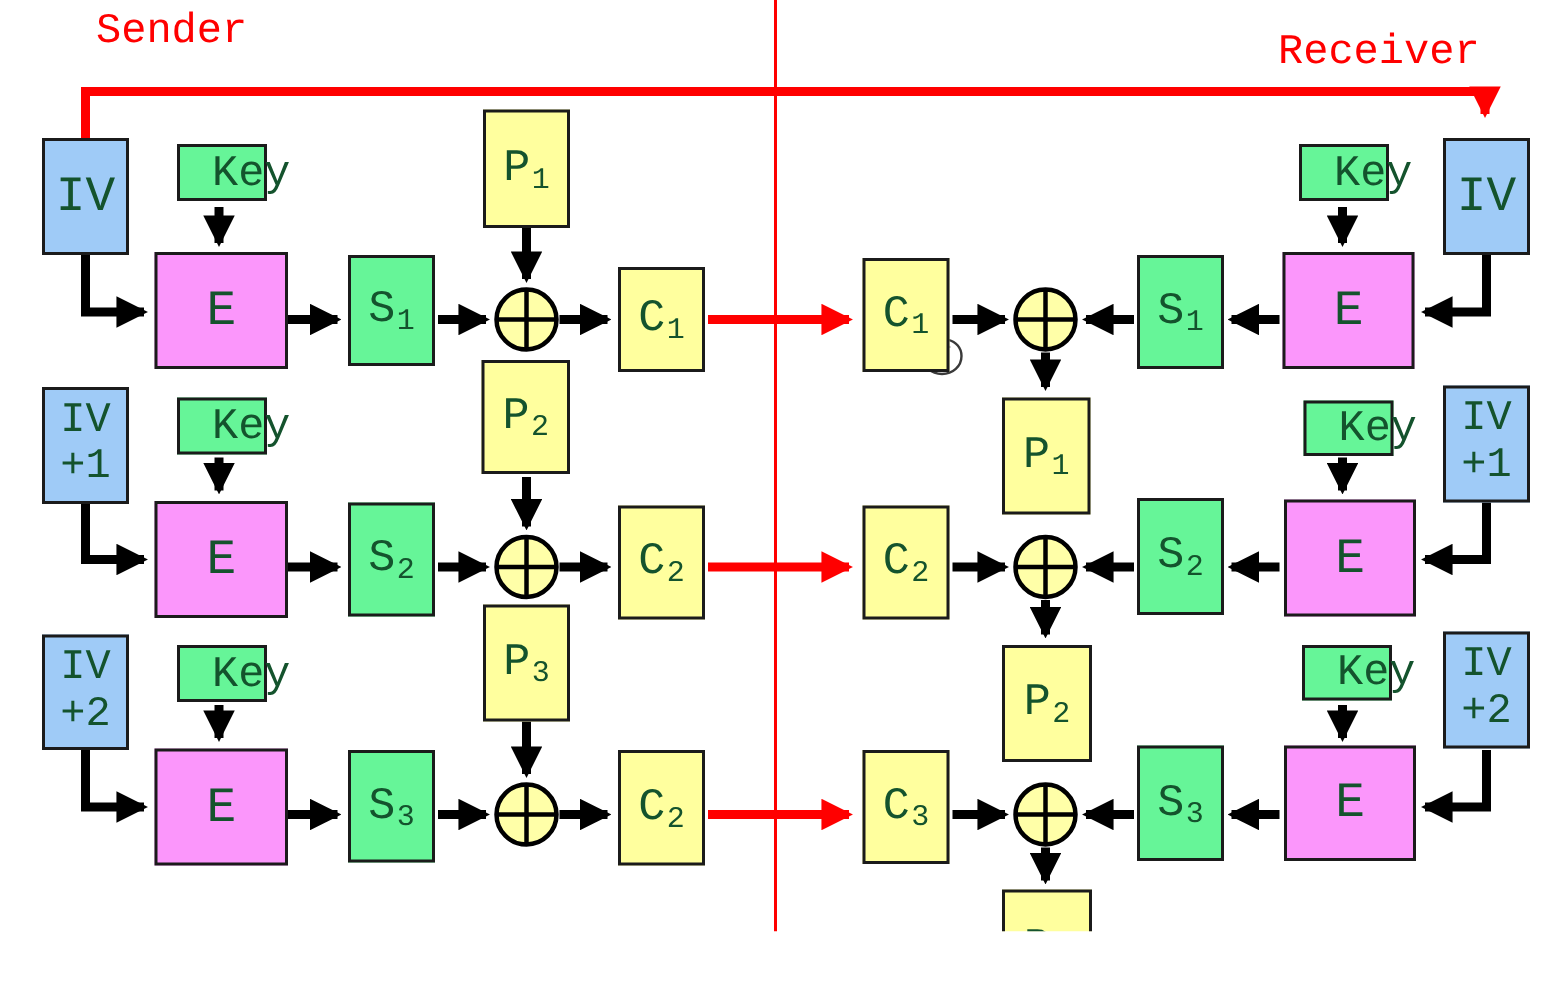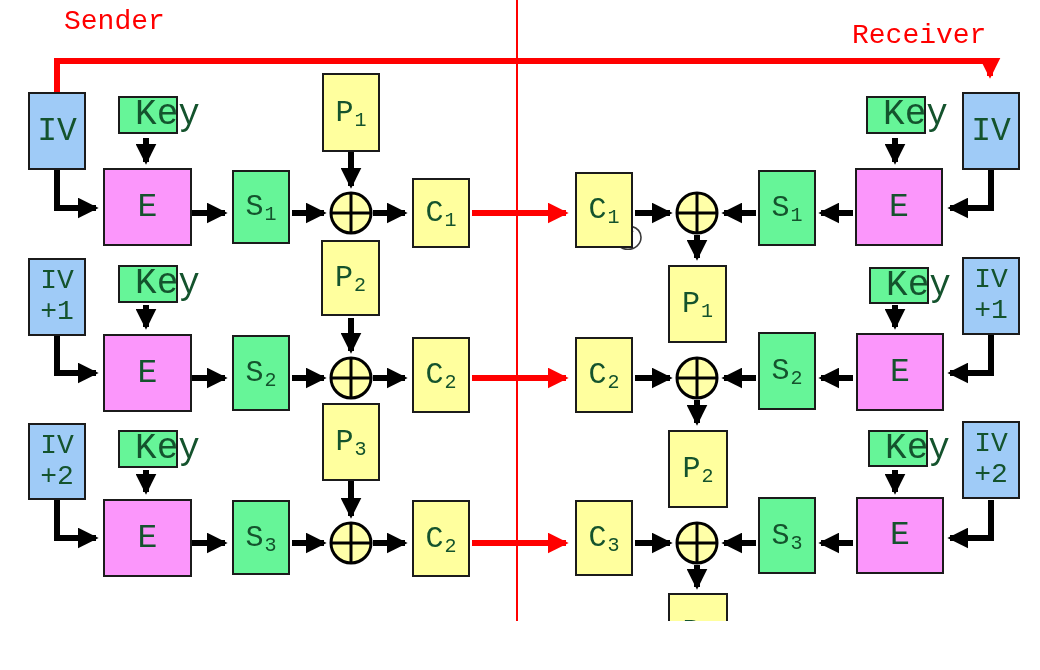--- a/index.html
+++ b/index.html
@@ -15,21 +15,21 @@
     position:absolute;border:2px solid #1b1b1b;box-sizing:border-box;
     display:flex;align-items:center;justify-content:center;
     color:#14532d;line-height:1;
   }
   .blue{background:var(--iv-fill,#9fcbf7);}
   .green{background:var(--key-fill,#66f598);}
   .magenta{background:var(--e-fill,#fb96fb);}
   .yellow{background:var(--data-fill,#ffff9e);}
   .lbl-big{font-size:33px;}
   .lbl-mid{font-size:30px;}
-  .lbl-key{font-size:36px;padding-left:39px;}
+  .lbl-key{font-size:29px;padding-left:39px;}
   .sub{font-size:20px;position:relative;top:8px;margin-left:1px;}
   .two-line{flex-direction:column;font-size:28px;line-height:1.1;}
   svg{position:absolute;left:0;top:0;}
   .blk{stroke:var(--arrow-black,#000);stroke-width:6;fill:none;}
   .red{stroke:var(--arrow-red,#ff0000);stroke-width:6;fill:none;}
   .red-thin{stroke:var(--arrow-red,#ff0000);stroke-width:2;fill:none;}
   .xorc{fill:var(--xor-fill,#ffffa8);stroke:#000;stroke-width:3;}
   .xorl{stroke:#000;stroke-width:3;}
 </style>
 </head>

